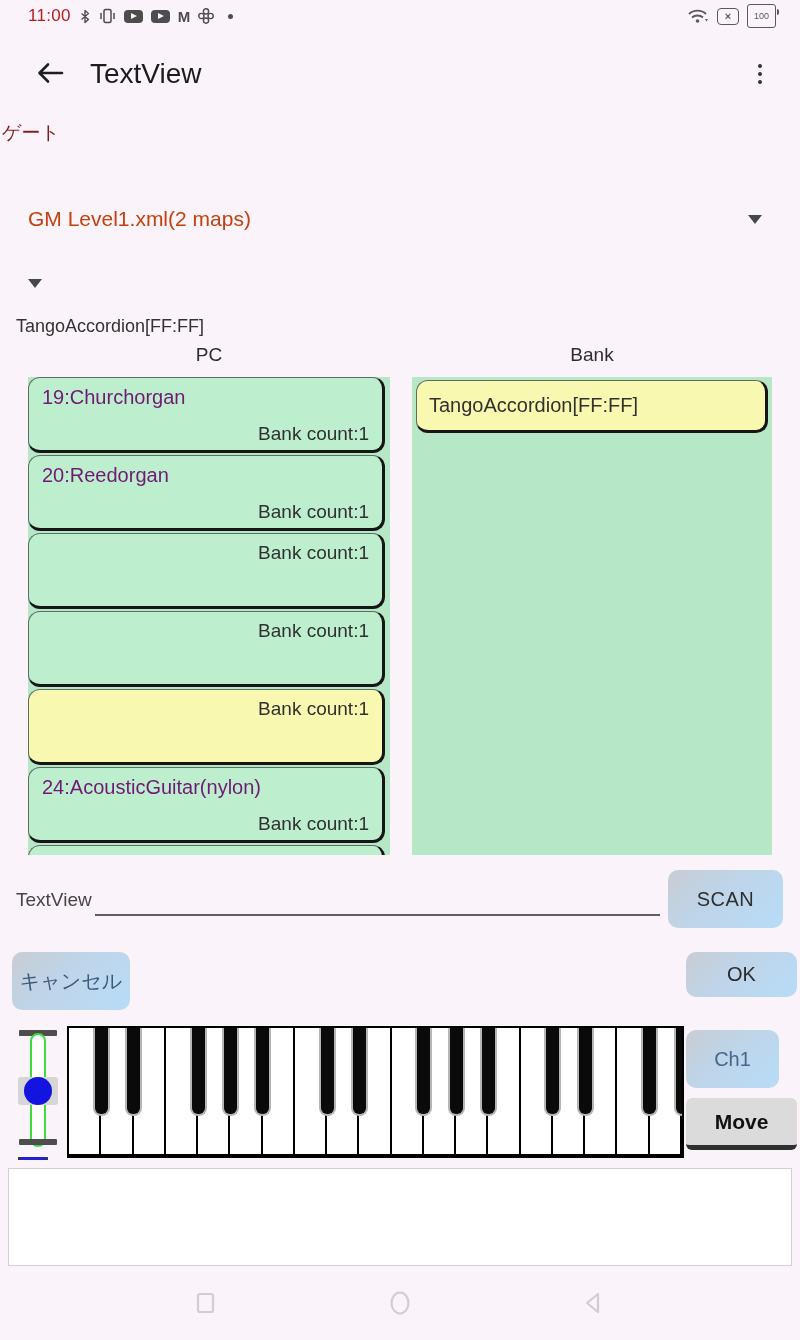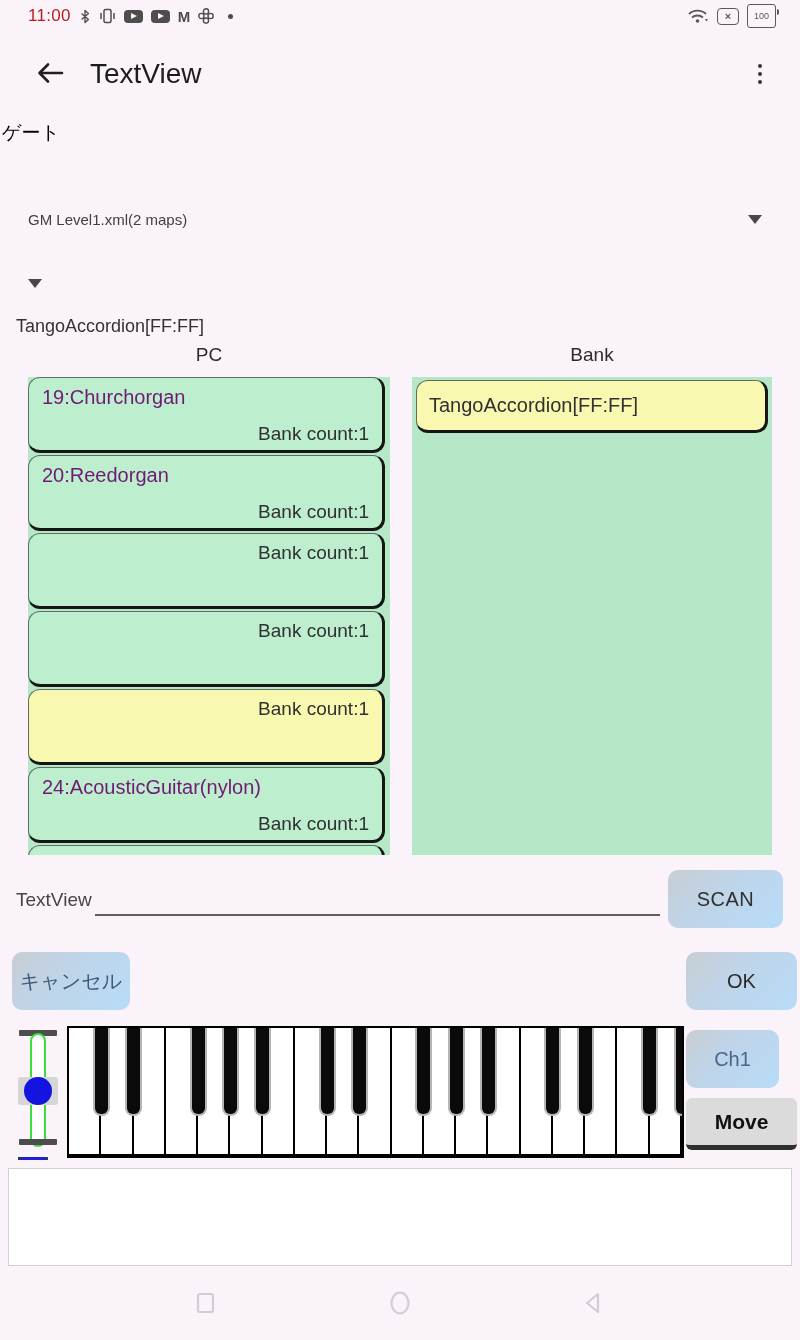--- a/index.html
+++ b/index.html
@@ -24,25 +24,25 @@
   .notif-dot { width:5px; height:5px; border-radius:50%; background:#4d4d4d; margin-left:6px; }
   .sim-box { width:22px; height:17px; border:1.8px solid #5a5a5a; border-radius:4px; display:flex; align-items:center; justify-content:center; font-size:11px; font-weight:bold; color:#5a5a5a; line-height:1; }
   .battery { width:29px; height:24px; border:1.8px solid #5a5a5a; border-radius:3px; display:flex; align-items:center; justify-content:center; font-size:9px; color:#5a5a5a; position:relative; }
   .battery::after { content:""; position:absolute; right:-4px; top:4px; width:2.5px; height:6px; background:#5a5a5a; border-radius:0 2px 2px 0; }
 
   
   .back-btn { top:58px; left:32px; width:36px; height:34px; display:flex; align-items:center; justify-content:center; cursor:pointer; }
   .app-title { top:58px; left:90px; font-size:28px; font-weight:500; color:#1c1c1c; }
   .kebab { top:58px; left:746px; width:28px; height:32px; display:flex; flex-direction:column; align-items:center; justify-content:center; gap:3.5px; cursor:pointer; }
   .kebab i { width:4.5px; height:4.5px; border-radius:50%; background:#333; }
-  .gate-label { top:120px; left:2px; font-size:19px; color:#000000; }
+  .gate-label { top:120px; left:2px; font-size:19px; color:#7f1d1d; }
 
   
   .spinner { left:28px; width:742px; height:42px; display:flex; align-items:center; justify-content:space-between; cursor:pointer; }
-  .spinner-text { font-size:15px; color:#404040; }
+  .spinner-text { font-size:21px; color:#c2410c; }
   .dd-arrow { width:0; height:0; border-left:7px solid transparent; border-right:7px solid transparent; border-top:9px solid #474747; margin-right:8px; }
 
   .patch-label { top:316px; left:16px; font-size:18px; color:#333; }
   .col-header { top:344px; font-size:19px; color:#2d2d2d; text-align:center; }
 
   
   .panel { top:377px; height:478px; background:#b6e7c7; overflow:hidden; }
   .pc-panel { left:28px; width:362px; }
   .bank-panel { left:412px; width:360px; }
   .list-item {
@@ -73,21 +73,21 @@
   
   .textview-label { top:889px; left:16px; font-size:19px; color:#464646; }
   .scan-input { top:882px; left:95px; width:565px; height:34px; border:none; border-bottom:2px solid #5f5f5f; background:transparent; font-size:19px; outline:none; }
   .grad-btn {
     background:linear-gradient(135deg,#c8cdd3 0%,#bfd4e8 40%,#b7dcf8 100%);
     border-radius:10px; display:flex; align-items:center; justify-content:center;
     cursor:pointer; border:none;
   }
   .scan-btn { top:870px; left:668px; width:115px; height:58px; font-size:20px; color:#2f2f2f; letter-spacing:.5px; }
   .cancel-btn { top:952px; left:12px; width:118px; height:58px; font-size:20px; color:#3c5a7a; }
-  .ok-btn { top:952px; left:686px; width:111px; height:58px; font-size:20px; color:#2c2c2c; font-weight:500; }
+  .ok-btn { top:952px; left:686px; width:111px; height:45px; font-size:20px; color:#2c2c2c; font-weight:500; }
   .ch-btn { top:1030px; left:686px; width:93px; height:58px; font-size:20px; color:#44688e; }
   .move-btn { top:1098px; left:686px; width:111px; height:52px; background:#dbdbdb; border:none; border-bottom:5px solid #2f2f2f; border-radius:6px; display:flex; align-items:center; justify-content:center; font-size:21px; font-weight:bold; color:#111; cursor:pointer; }
 
   
   .vslider { top:1026px; left:14px; width:48px; height:140px; }
   .vs-bar { position:absolute; left:5px; width:38px; height:6px; background:#4d4d4d; border-radius:1px; }
   .vs-track { position:absolute; left:16px; top:7px; width:16px; height:114px; background:#ffffff; border:2px solid #3ddd3d; border-radius:9px; }
   .vs-thumb-bg { position:absolute; left:4px; top:51px; width:40px; height:28px; background:#d6d6d6; border-radius:3px; }
   .vs-thumb { position:absolute; left:10px; top:51px; width:28px; height:28px; border-radius:50%; background:#1414e0; cursor:grab; }
   .blue-line { top:1157px; left:18px; width:30px; height:3px; background:linear-gradient(90deg,#3a3a3a 0 2px,#2020d0 2px calc(100% - 2px),#3a3a3a calc(100% - 2px)); }

